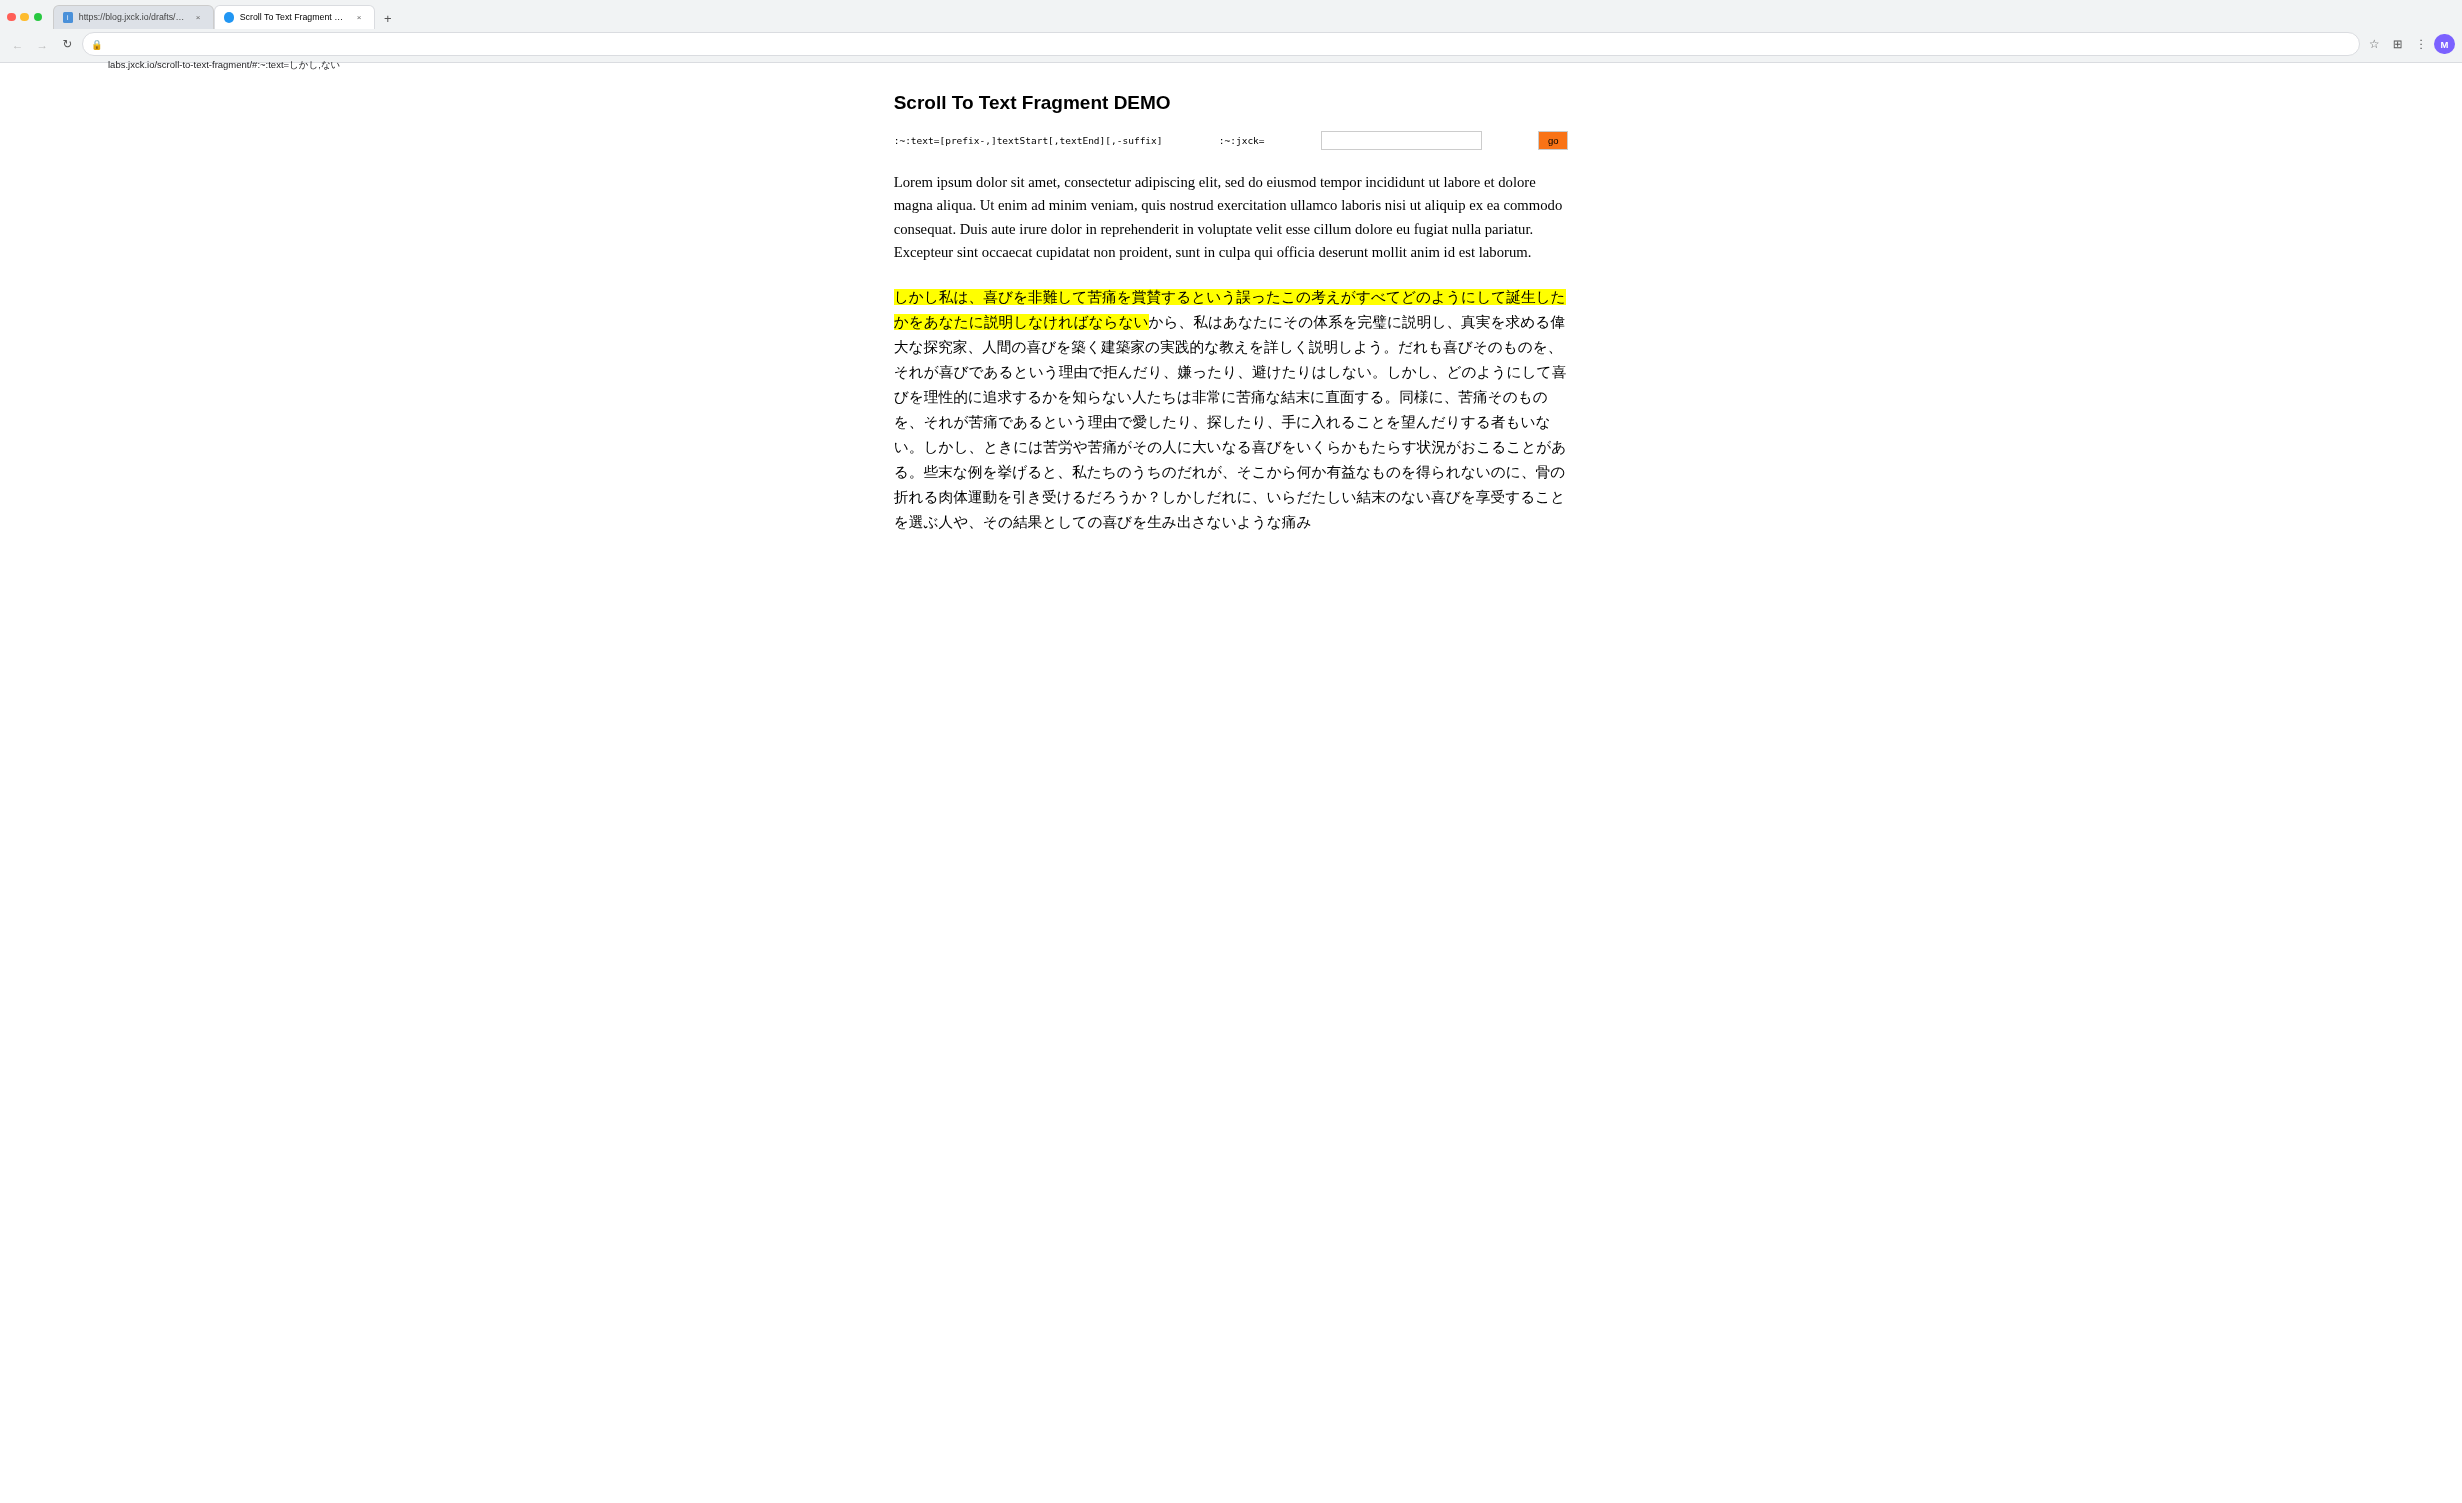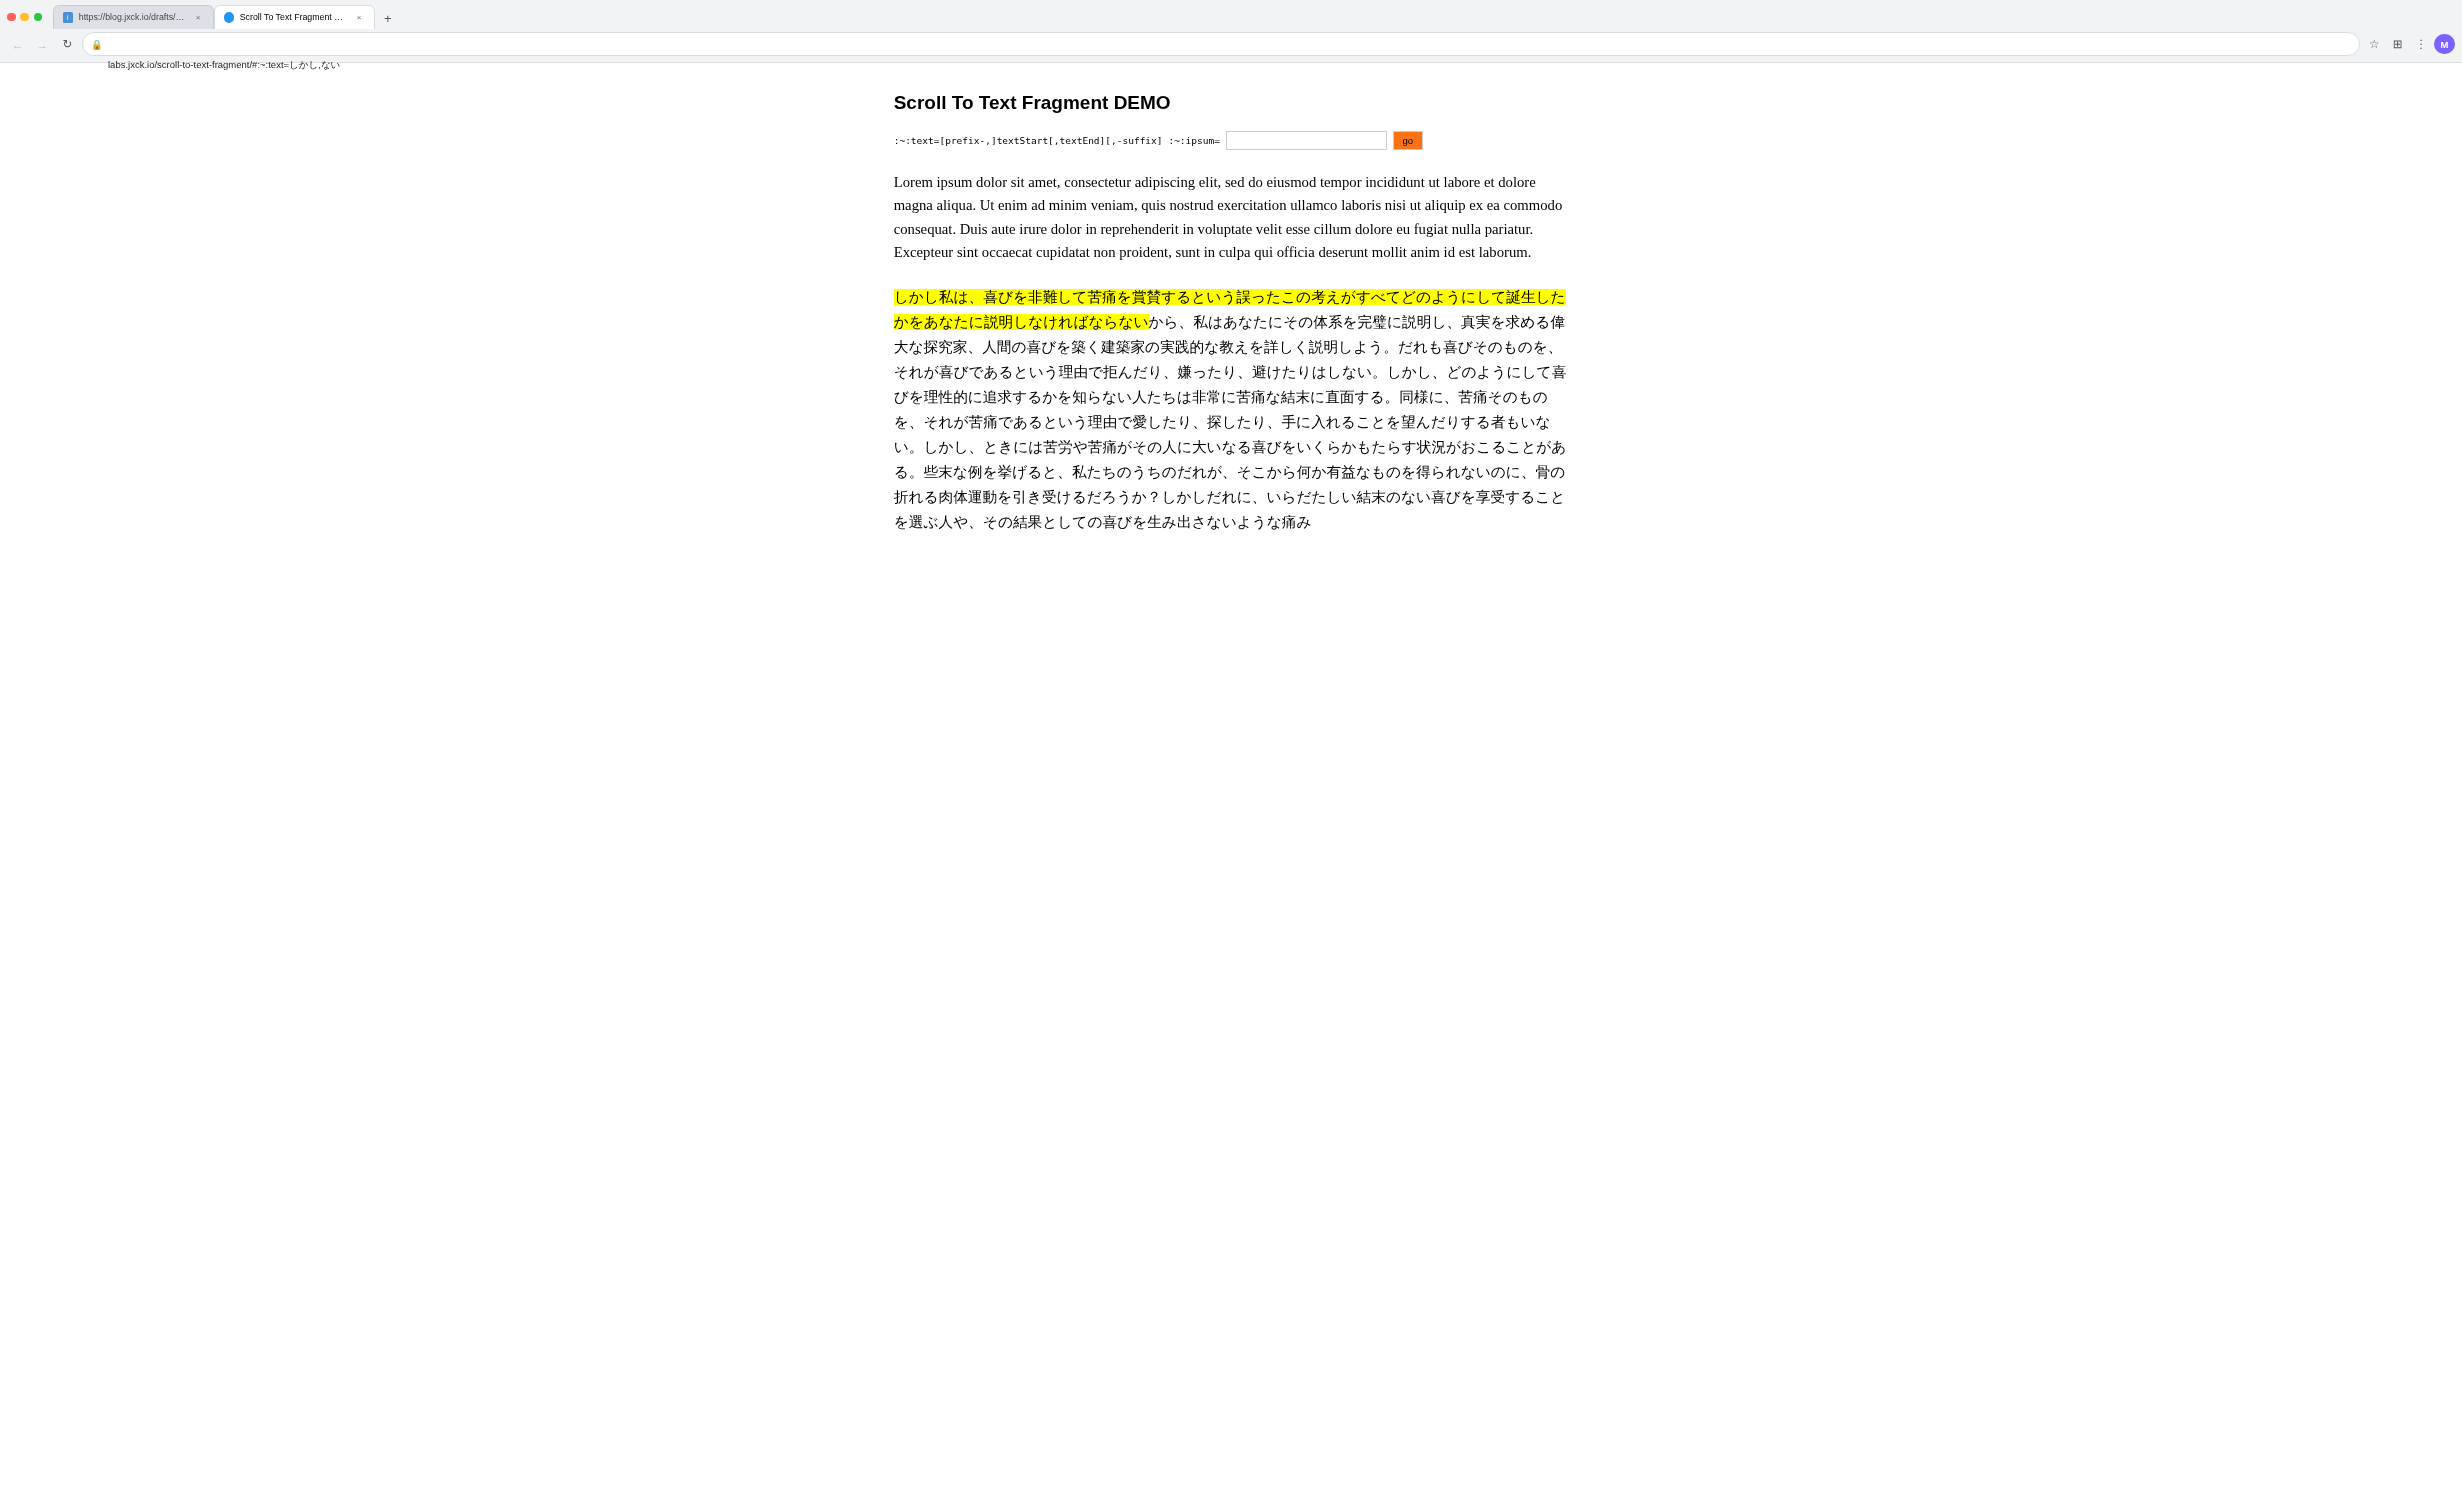--- a/index.html
+++ b/index.html
@@ -218,20 +218,21 @@
       font-weight: bold;
       margin-bottom: 17.6px;
       font-family: Arial, sans-serif;
     }
 
     .fragment-form {
       display: flex;
       align-items: center;
       gap: 5.9px;
       margin-bottom: 20.5px;
+      justify-content: space-between;
     }
 
     .fragment-syntax {
       font-family: monospace;
       font-size: 9.5px;
       color: #000;
     }
 
     .fragment-input {
       border: 0.7px solid #ccc;
@@ -324,21 +325,21 @@
       </div>
     </div>
   </div>
 </div>
 
 <div class="page-content">
   <h1 class="page-title">Scroll To Text Fragment DEMO</h1>
 
   <div class="fragment-form">
     <span class="fragment-syntax">:~:text=[prefix-,]textStart[,textEnd][,-suffix]</span>
-    <span class="fragment-syntax">:~:ipsum=</span>
+    <span class="fragment-syntax">:~:jxck=</span>
     <input class="fragment-input" type="text" value="" style="">
     <button class="go-btn">go</button>
   </div>
 
   <p class="lorem-text">Lorem ipsum dolor sit amet, consectetur adipiscing elit, sed do eiusmod tempor incididunt ut labore et dolore magna aliqua. Ut enim ad minim veniam, quis nostrud exercitation ullamco laboris nisi ut aliquip ex ea commodo consequat. Duis aute irure dolor in reprehenderit in voluptate velit esse cillum dolore eu fugiat nulla pariatur. Excepteur sint occaecat cupidatat non proident, sunt in culpa qui officia deserunt mollit anim id est laborum.</p>
 
   <p class="japanese-text">
     <span class="highlight">しかし私は、喜びを非難して苦痛を賞賛するという誤ったこの考えがすべてどのようにして誕生したかをあなたに説明しなければならない</span><span>から、私はあなたにその体系を完璧に説明し、真実を求める偉大な探究家、人間の喜びを築く建築家の実践的な教えを詳しく説明しよう。だれも喜びそのものを、それが喜びであるという理由で拒んだり、嫌ったり、避けたりはしない。しかし、どのようにして喜びを理性的に追求するかを知らない人たちは非常に苦痛な結末に直面する。同様に、苦痛そのものを、それが苦痛であるという理由で愛したり、探したり、手に入れることを望んだりする者もいない。しかし、ときには苦労や苦痛がその人に大いなる喜びをいくらかもたらす状況がおこることがある。些末な例を挙げると、私たちのうちのだれが、そこから何か有益なものを得られないのに、骨の折れる肉体運動を引き受けるだろうか？しかしだれに、いらだたしい結末のない喜びを享受することを選ぶ人や、その結果としての喜びを生み出さないような痛み</span>
   </p>
 </div>

